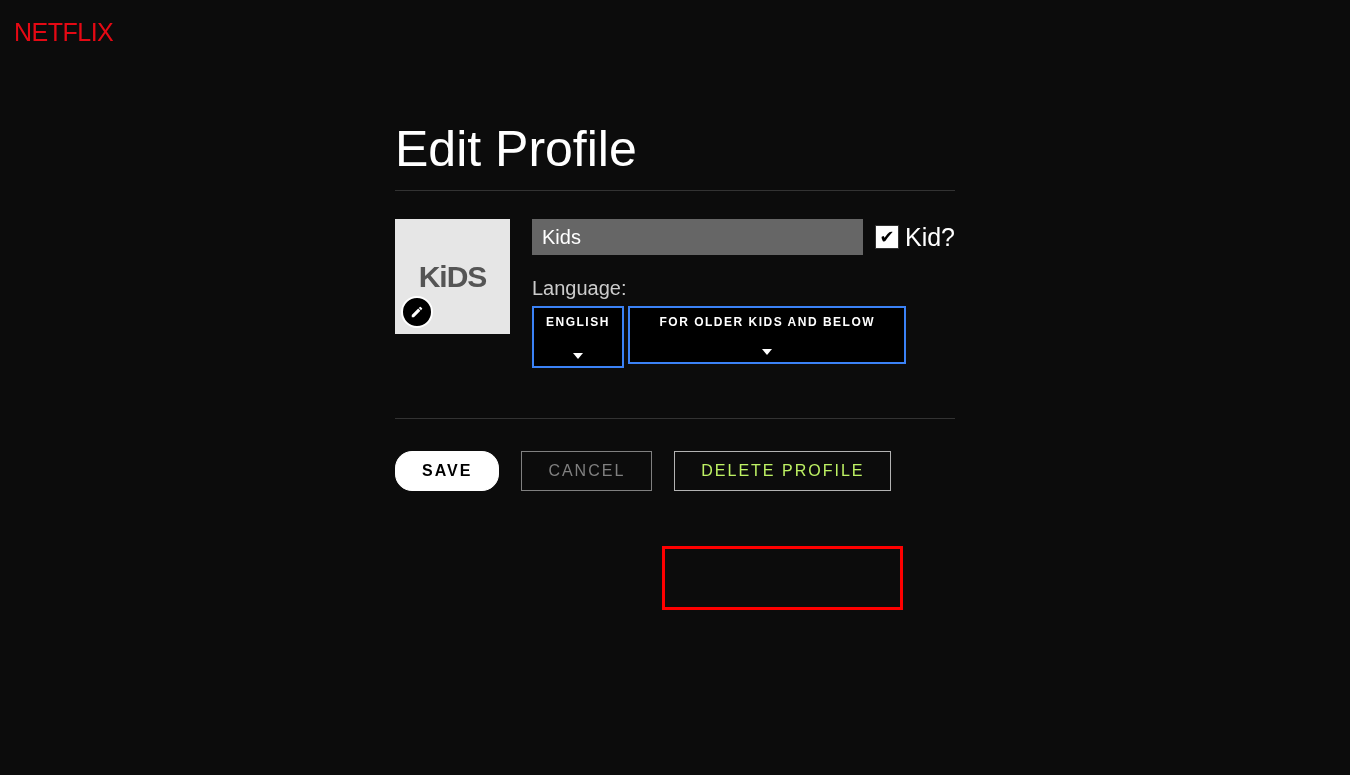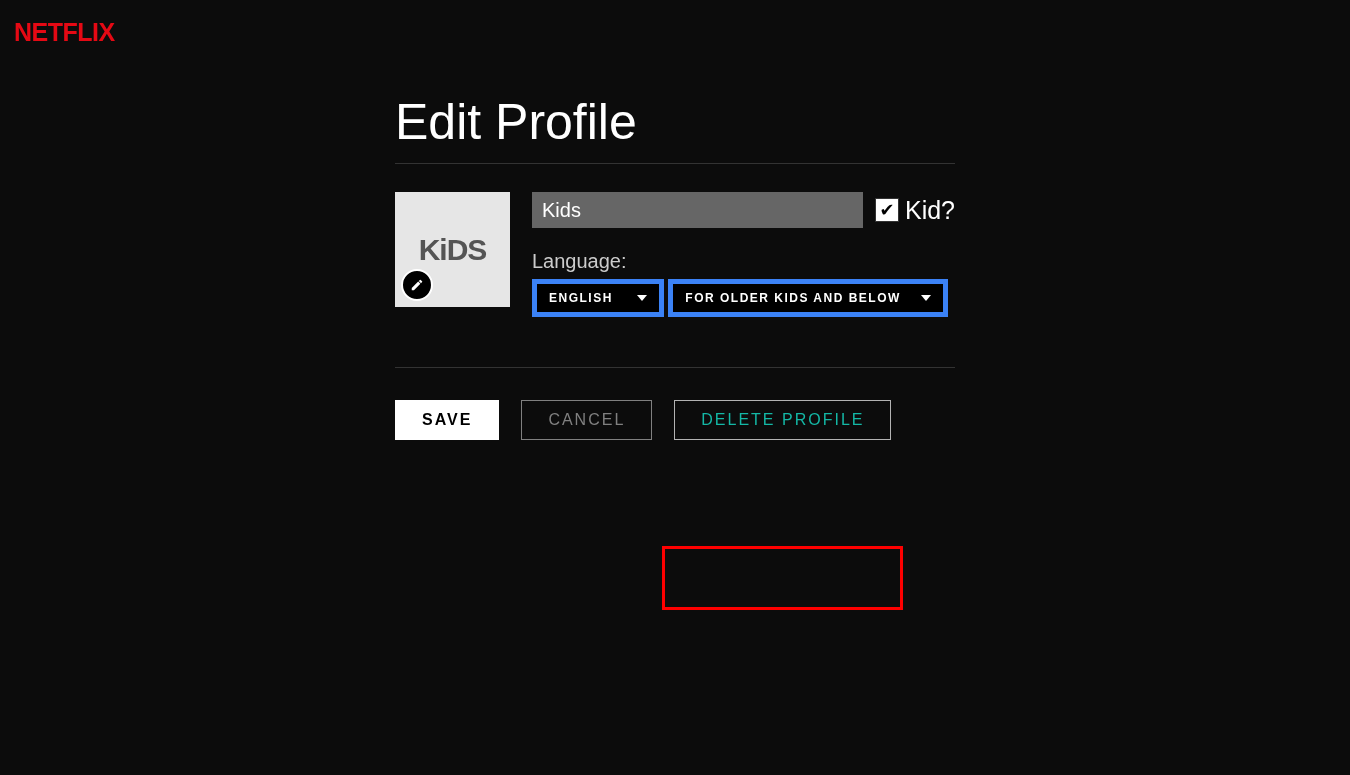--- a/index.html
+++ b/index.html
@@ -13,29 +13,29 @@
       font-family: Arial, Helvetica, sans-serif;
       width: 1350px;
       height: 775px;
       overflow: hidden;
     }
     .logo {
       position: absolute;
       top: 18px;
       left: 14px;
       color: #e50914;
-      font-weight: 700;
+      font-weight: 400;
       font-size: 25px;
       letter-spacing: -0.5px;
       font-family: Arial, sans-serif;
     }
     .container {
       max-width: 560px;
       margin: 0 auto;
-      padding-top: 93px;
+      padding-top: 120px;
       padding-left: 0;
     }
     .page-title {
       font-size: 50px;
       font-weight: 400;
       color: #fff;
       margin-bottom: 12px;
     }
     .hr {
       border: 0;
@@ -131,33 +131,34 @@
     .kid-label {
       font-size: 25px;
       color: #fff;
     }
     .field-label {
       font-size: 20px;
       color: #ccc;
       margin-bottom: 6px;
     }
     .select {
-      border: 5px solid #3b82f6;
+      border: 2px solid #3b82f6;
       background: #000;
       color: #fff;
       padding: 7px 12px;
       font-size: 12px;
       font-weight: 700;
       letter-spacing: 1.5px;
       display: inline-flex;
       align-items: center;
       gap: 24px;
       cursor: pointer;
       text-transform: uppercase;
       margin-bottom: 22px;
+      flex-direction: column;
     }
     .select.wide {
       min-width: 278px;
       justify-content: space-between;
       margin-bottom: 0;
       gap: 20px;
     }
     .caret {
       width: 0;
       height: 0;
@@ -177,29 +178,30 @@
       letter-spacing: 2px;
       cursor: pointer;
       text-transform: uppercase;
       border: 1px solid transparent;
     }
     .btn-save {
       background: #fff;
       color: #000;
       border-color: #fff;
       font-weight: 700;
+      border-radius: 17px;
     }
     .btn-cancel {
       background: transparent;
       color: #808080;
       border: 1px solid #808080;
     }
     .btn-delete {
       background: transparent;
-      color: #14b8a6;
+      color: #bef264;
       border: 1px solid #b3b3b3;
     }
     .highlight-box {
       position: absolute;
       border: 3px solid #ff0000;
       pointer-events: none;
     }
   </style>
 </head>
 <body>

